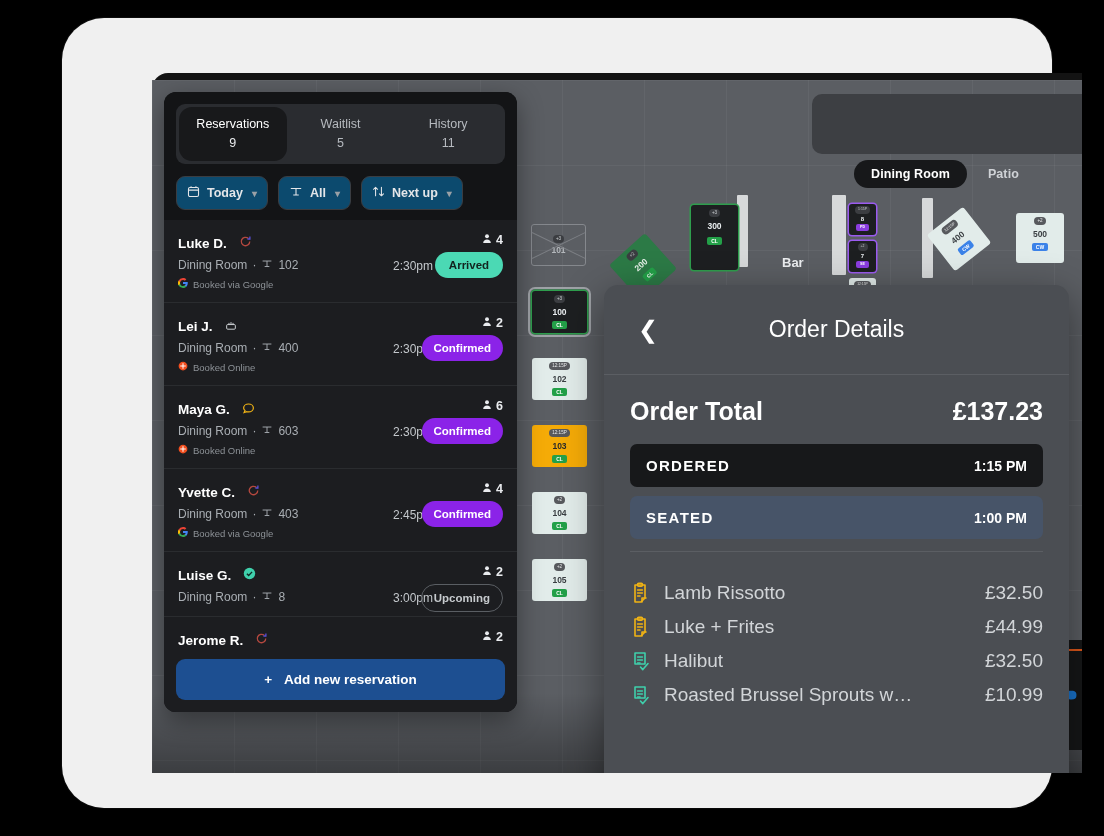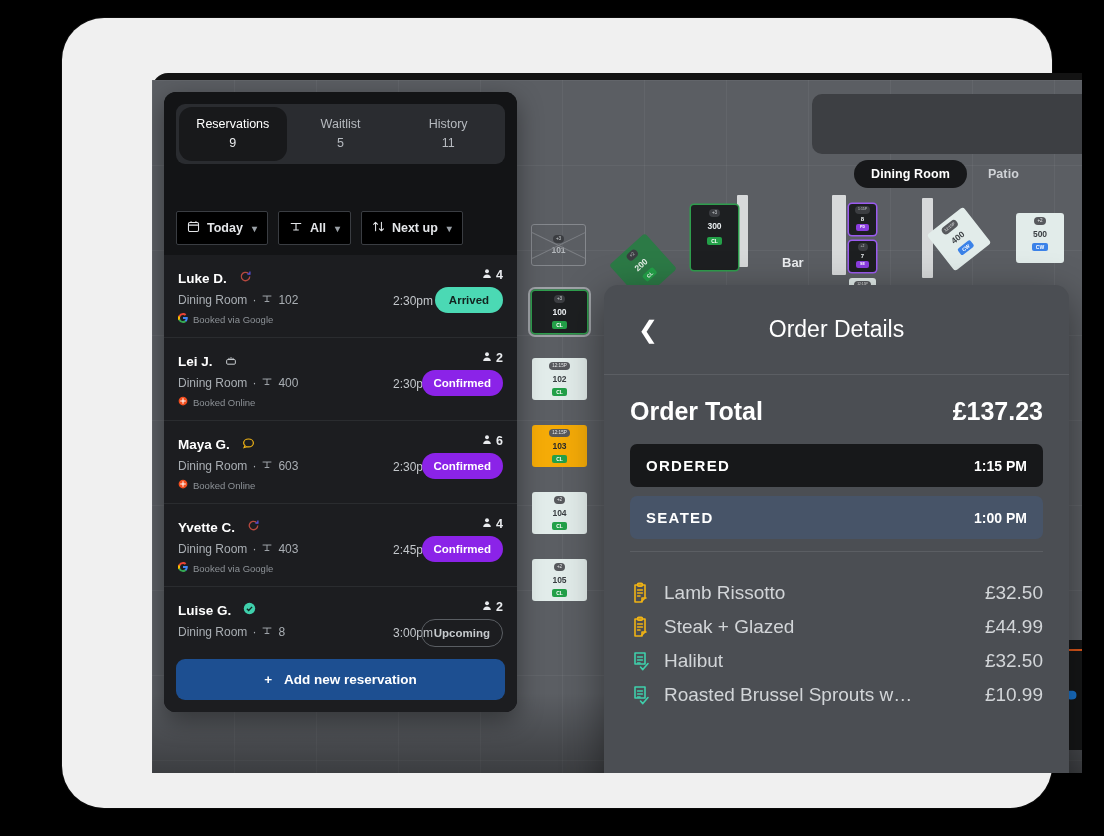--- a/index.html
+++ b/index.html
@@ -134,23 +134,23 @@
     flex: 1; text-align: center; padding: 8px 0 9px; border-radius: 13px;
     color: #b6babf; font-size: 12.5px; line-height: 1.45;
   }
   .tab.active { background: #18191b; color: #ffffff; }
   .tab .tcount { display: block; font-size: 12.5px; margin-top: 1px; }
   .tab.active .tcount { color: #e9ebed; }
 
   #filters { display: flex; gap: 10px; margin-top: 12px; }
   .filter-btn {
     display: flex; align-items: center; gap: 7px;
-    border: 1px solid #3a3d42; border-radius: 2px;
+    border: 1px solid #3a3d42; border-radius: 9px;
     padding: 8px 10px; color: #e4e6e9; font-size: 12.5px; font-weight: 600;
-    background: #000000; white-space: nowrap; margin-top: 35px;
+    background: #0c4a6e; white-space: nowrap;
   }
   .filter-btn .chev { color: #9aa0a6; font-size: 10px; margin-left: 2px; }
   .filter-btn svg { flex: none; }
 
   #res-list { flex: 1; overflow: hidden; background: #1c1d20; }
   .res-row {
     position: relative; padding: 14px 14px 12px 14px;
     border-bottom: 1px solid #2a2c2f;
   }
   .res-row .line1 {
@@ -717,21 +717,21 @@
 
         <div class="order-item">
           <span class="oi-icon">
             <svg width="20" height="22" viewBox="0 0 20 22" fill="none" stroke="#f0b315" stroke-width="1.6" stroke-linecap="round" stroke-linejoin="round">
               <path d="M5 3h10v13l-4 4H5z"></path>
                 <rect x="7.6" y="1.2" width="4.8" height="3" rx="1"></rect>
               <path d="M7.6 8h4.8M7.6 11h4.8M7.6 14h2.4"></path>
                 <path d="M12 20v-4h4"></path>
             </svg>
           </span>
-          <span class="oi-name">Steak + Glazed</span>
+          <span class="oi-name">Luke + Frites</span>
           <span class="oi-price">£44.99</span>
         </div>
 
         <div class="order-item">
           <span class="oi-icon">
             <svg width="20" height="22" viewBox="0 0 20 22" fill="none" stroke="#3fd0ac" stroke-width="1.6" stroke-linecap="round" stroke-linejoin="round">
               <path d="M5 3h10v11H5z"></path>
                 <path d="M7.6 7h4.8M7.6 10h4.8M7.6 13h2.4"></path>
               <path d="M10.5 17l2.3 2.6L18 13.6"></path>
             </svg>

